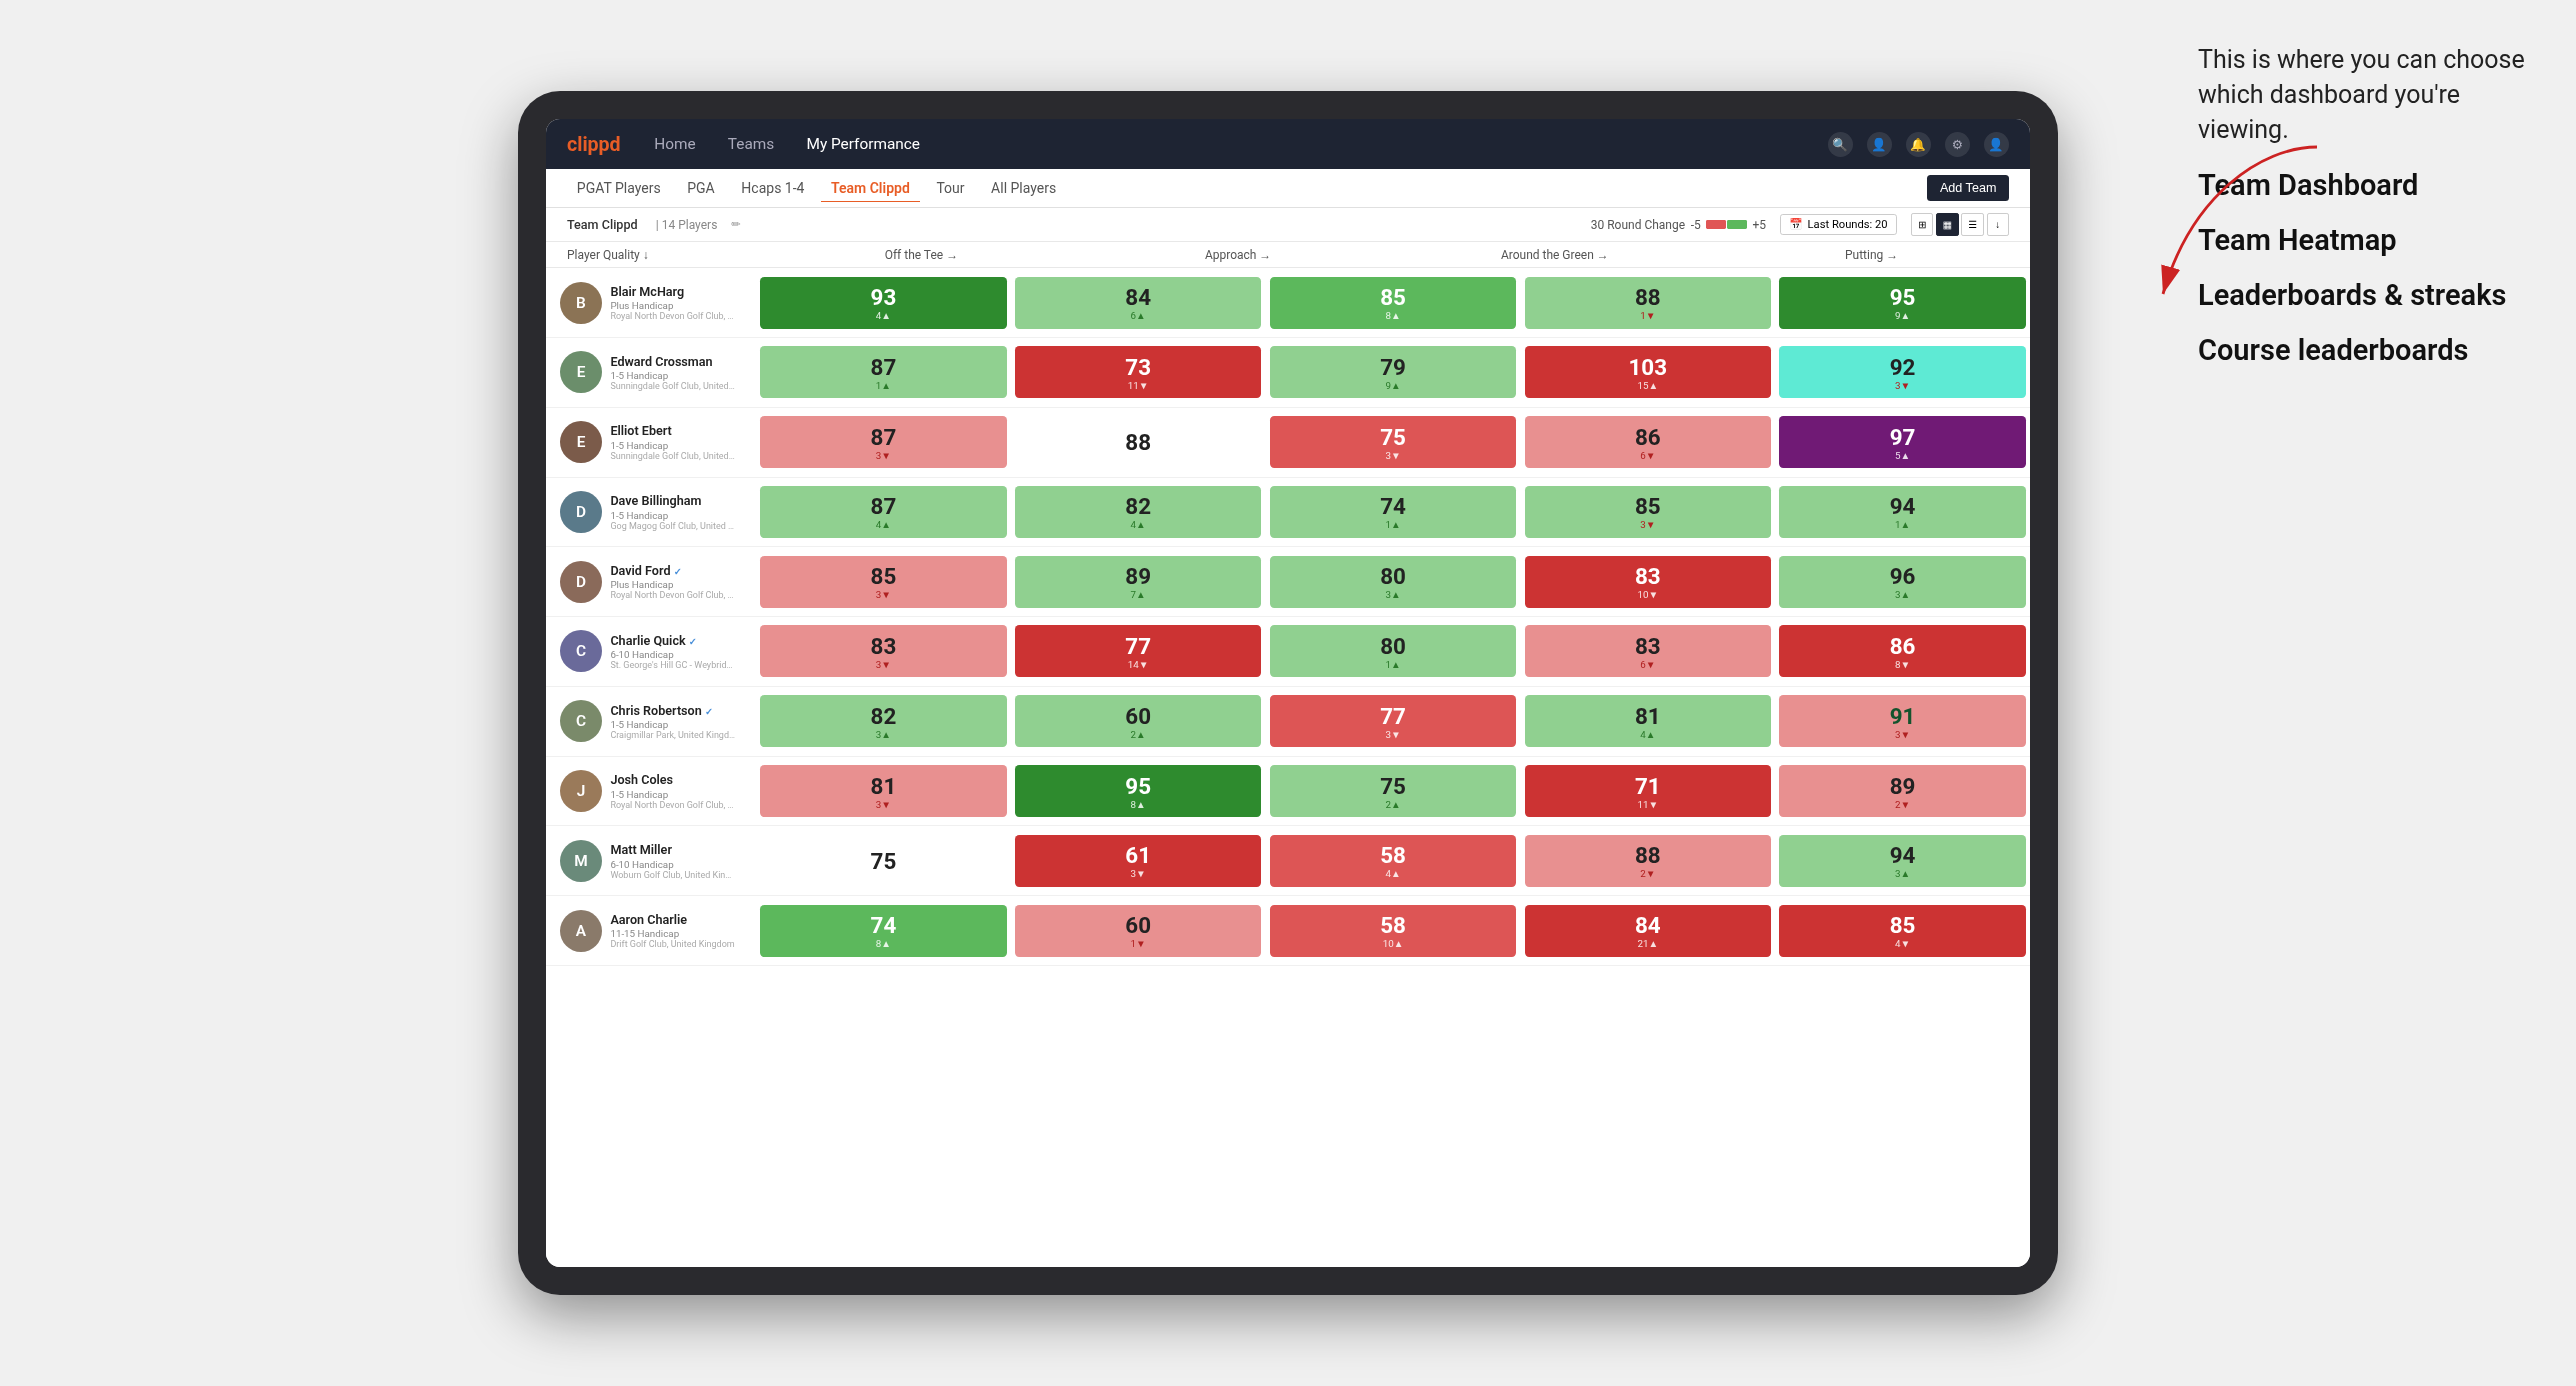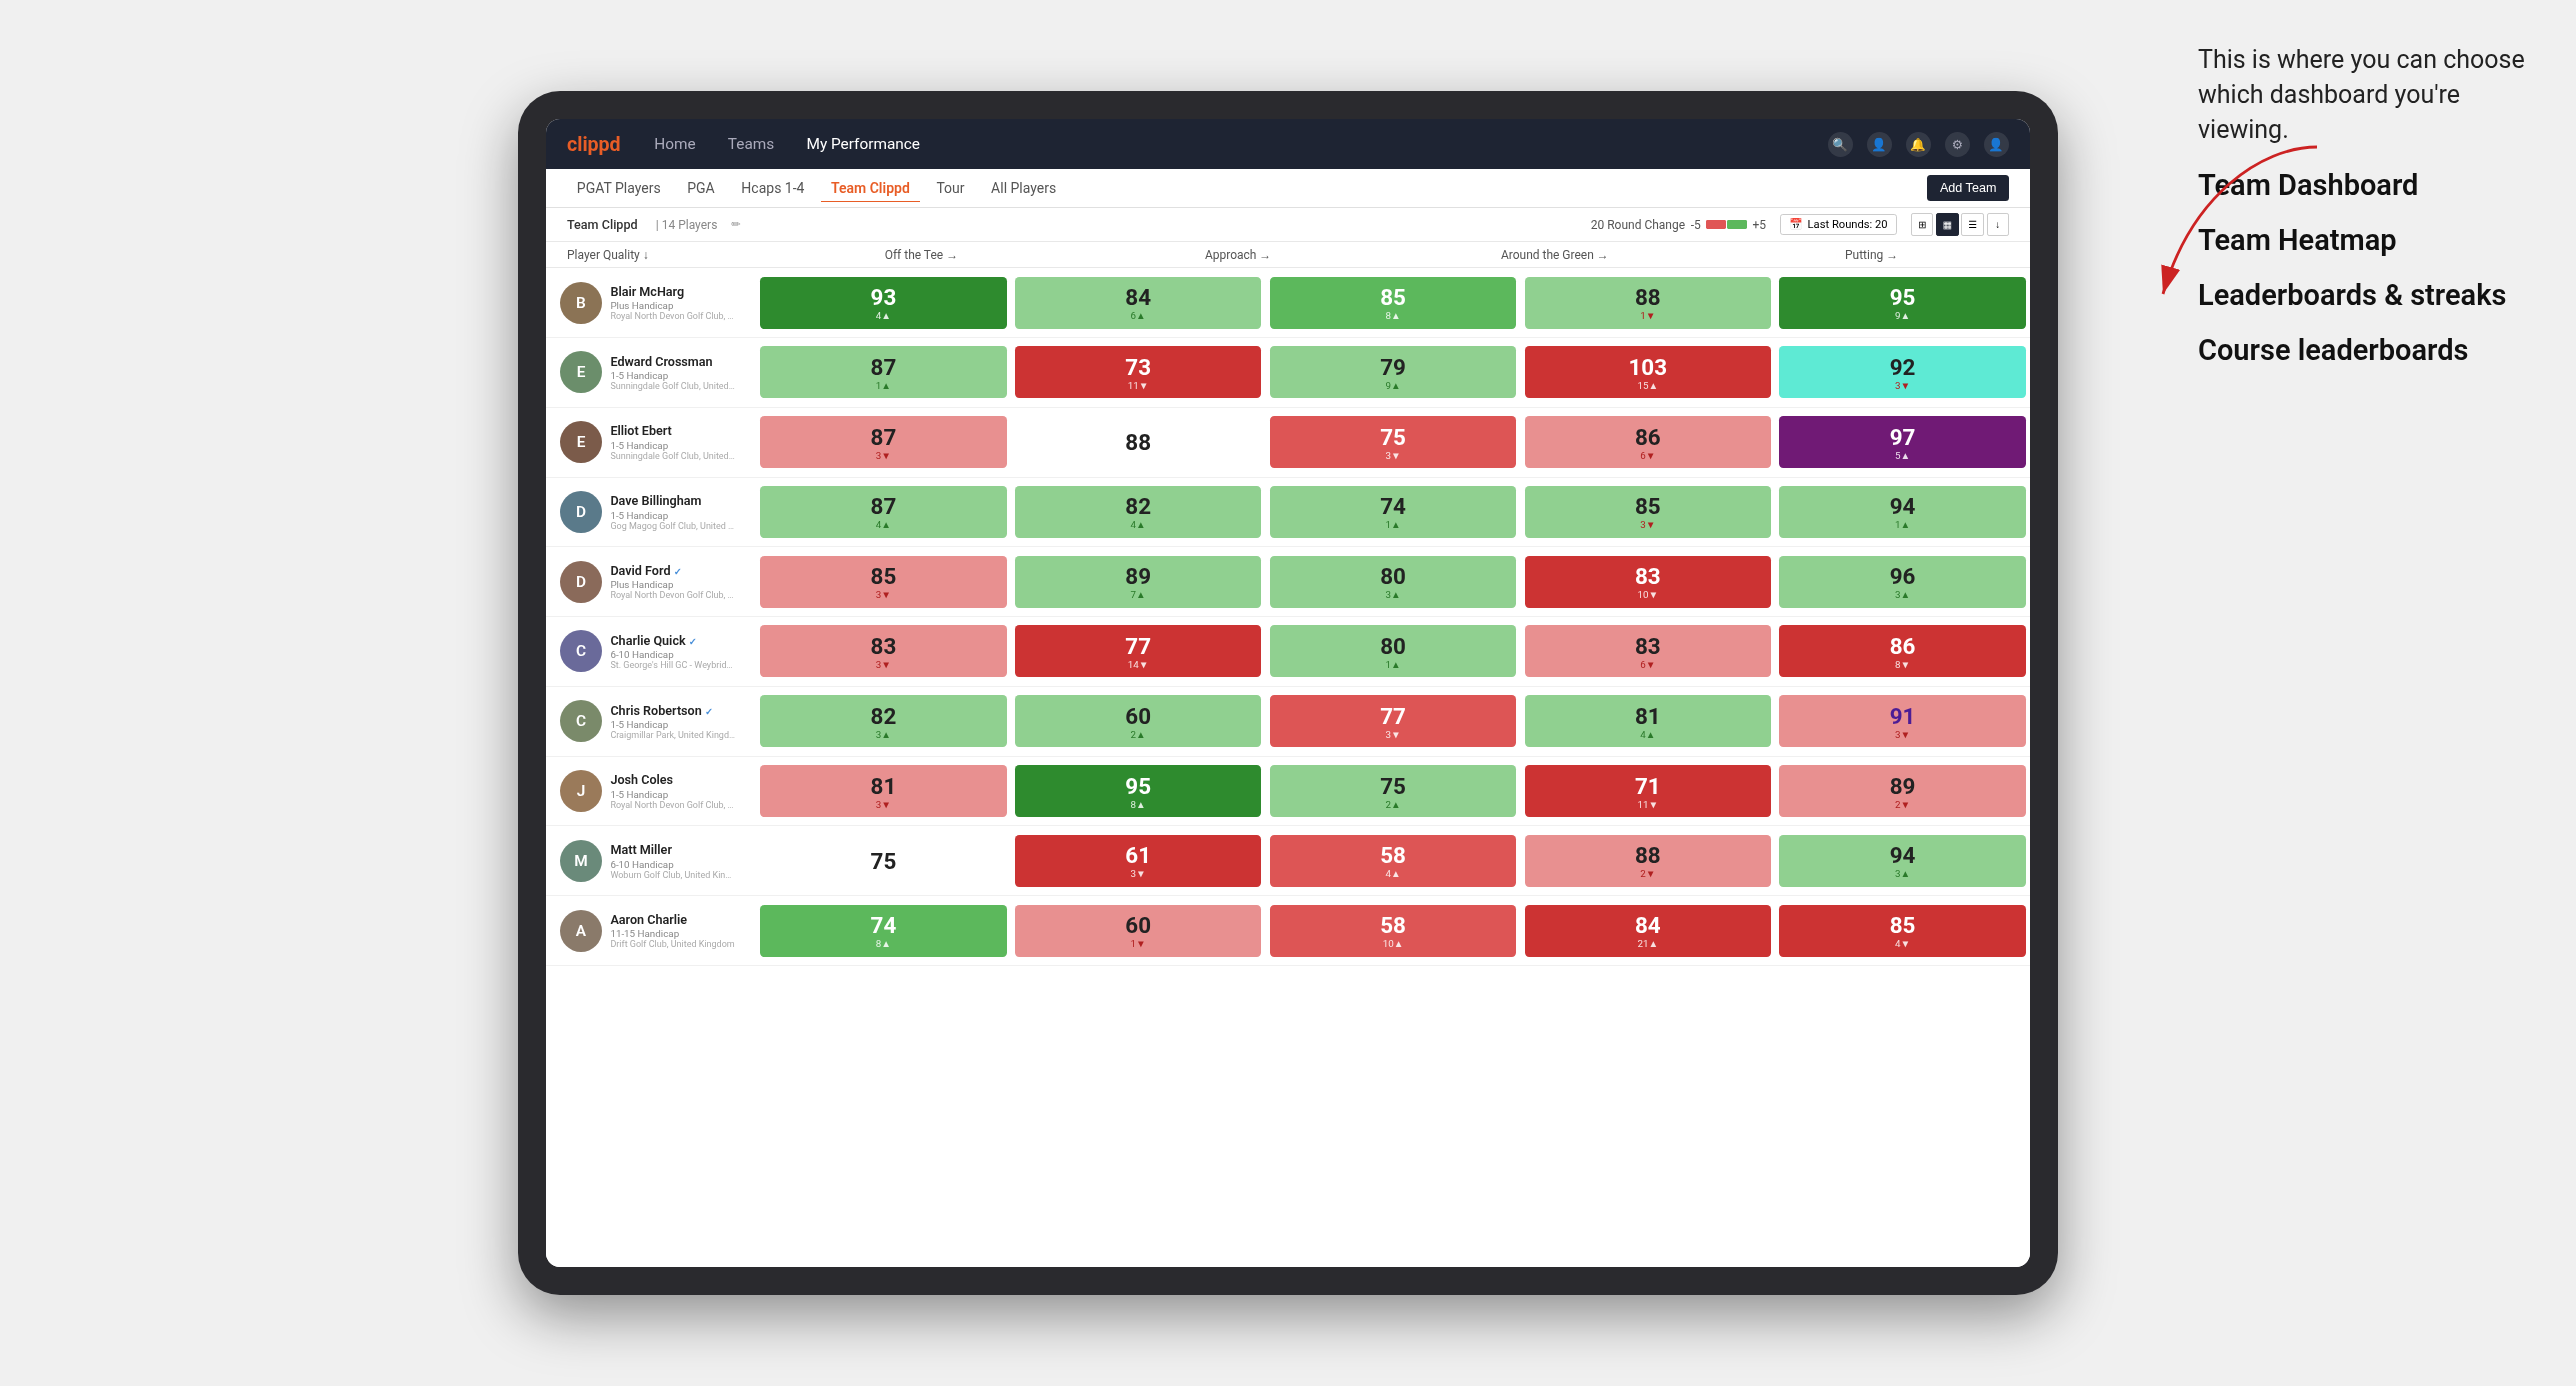--- a/index.html
+++ b/index.html
@@ -393,21 +393,21 @@
       </div>
       <button class="add-team-btn">Add Team</button>
     </div>
 
     <div class="toolbar">
       <span class="team-label">Team Clippd</span>
       <span class="team-count">| 14 Players</span>
       <span class="edit-icon">✏</span>
       <div class="toolbar-spacer"></div>
       <div class="round-change-section">
-        <span>20 Round Change</span>
+        <span>30 Round Change</span>
         <span>-5</span>
         <div class="round-change-bars">
           <div class="bar-red"></div>
           <div class="bar-green"></div>
         </div>
         <span>+5</span>
       </div>
       <div class="last-rounds-btn">
         <span>📅</span>
         <span>Last Rounds: 20</span>
@@ -695,21 +695,21 @@
         <div class="metric-value" style="color:#fff">77</div>
         <div class="metric-change" style="color:rgba(255,255,255,0.85)">3▼</div>
       </div>
 
       <div class="metric-cell" style="background:#90d090">
         <div class="metric-value" style="color:#222">81</div>
         <div class="metric-change" style="color:#2a7a2a">4▲</div>
       </div>
 
       <div class="metric-cell" style="background:#e89090">
-        <div class="metric-value" style="color:#4c1d95">91</div>
+        <div class="metric-value" style="color:#14532d">91</div>
         <div class="metric-change" style="color:#b02020">3▼</div>
       </div>
     </div>
           <div class="player-row">
     <div class="player-info">
 
     <div class="player-avatar" style="background:#9A7A5A">
       J
     </div>
 

